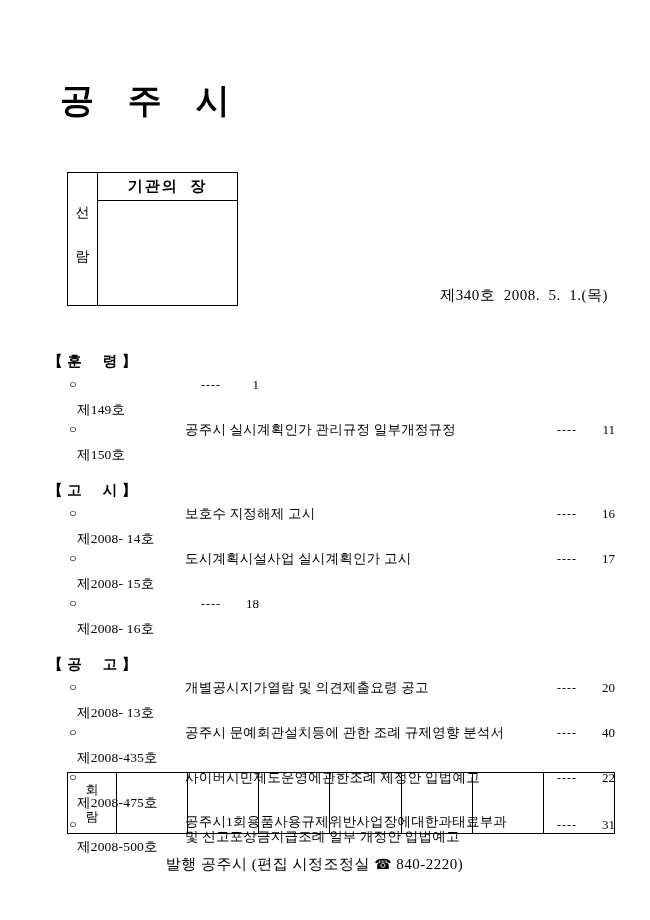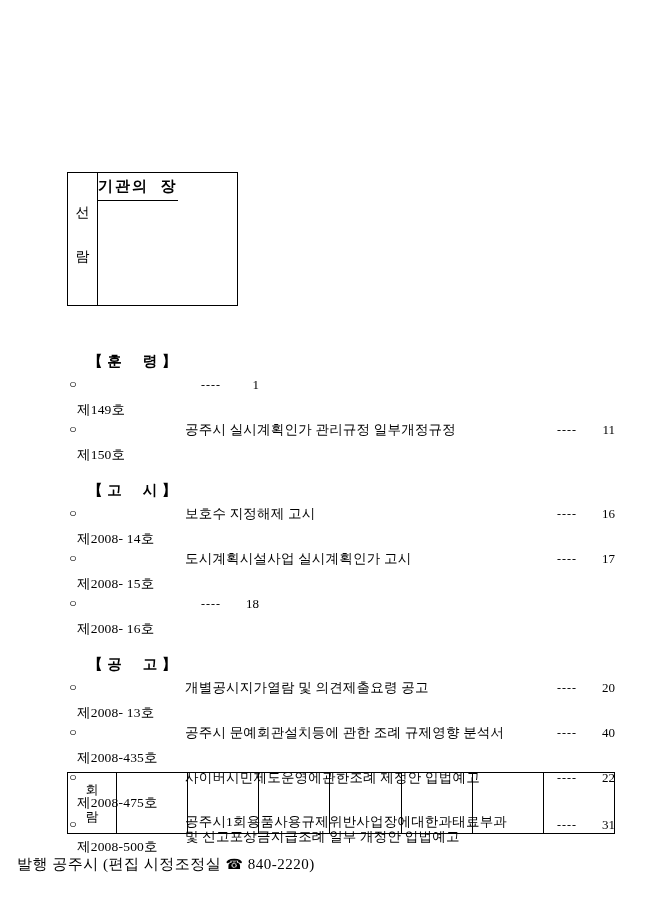--- a/index.html
+++ b/index.html
@@ -68,20 +68,21 @@
   .seonram-left span {
     font-size: 14px;
     line-height: 1;
     display: block;
   }
   .seonram-left span.first { margin-bottom: 30px; }
 
   .seonram-right {
     flex: 1;
     display: flex;
+    flex-direction: column;
   }
   .seonram-head {
     height: 28px;
     border-bottom: 1.2px solid #000;
     box-sizing: border-box;
     display: flex;
     align-items: center;
     justify-content: center;
   }
   .seonram-head span {
@@ -107,21 +108,21 @@
     position: absolute;
     left: 0;
     top: 352px;
     width: 650px;
   }
   .section { margin-bottom: 17px; }
 
   .section-title {
     font-size: 14.5px;
     font-weight: bold;
-    margin-left: 88px;
+    margin-left: 48px;
     margin-bottom: 5px;
     white-space: pre;
     letter-spacing: 0.5px;
   }
 
   .entry {
     display: flex;
     align-items: flex-start;
     margin-left: 68px;
     margin-right: 35px;
@@ -201,47 +202,49 @@
     box-sizing: border-box;
   }
   .hoeram-cell.last { border-right: none; }
 
   
   .footer {
     position: absolute;
     left: 0;
     top: 838px;
     width: 612px;
-    text-align: left;
+    text-align: center;
     font-size: 15px;
     letter-spacing: 0.5px;
     white-space: pre;
   }
   .footer .tel-icon { font-size: 14px; }
 </style>
 </head>
 <body>
 
 <div class="page">
 
+  <div class="masthead">공 주 시</div>
 
 
   <div class="seonram-box">
     <div class="seonram-left">
       <span class="first">선</span>
       <span>람</span>
     </div>
     <div class="seonram-right">
       <div class="seonram-head">
         <span>기관의  장</span>
       </div>
       <div class="seonram-body"></div>
     </div>
   </div>
 
+  <div class="issue-line">제340호  2008.  5.  1.(목)</div>
 
   <div class="toc">
       <div class="section">
         <div class="section-title">【 훈     령 】</div>
         <div class="entry">
           <span class="bullet">ㅇ</span>
           <span class="num">제149호</span>
           <span class="leader">----</span>
           <span class="page-no">1</span>
         </div>

